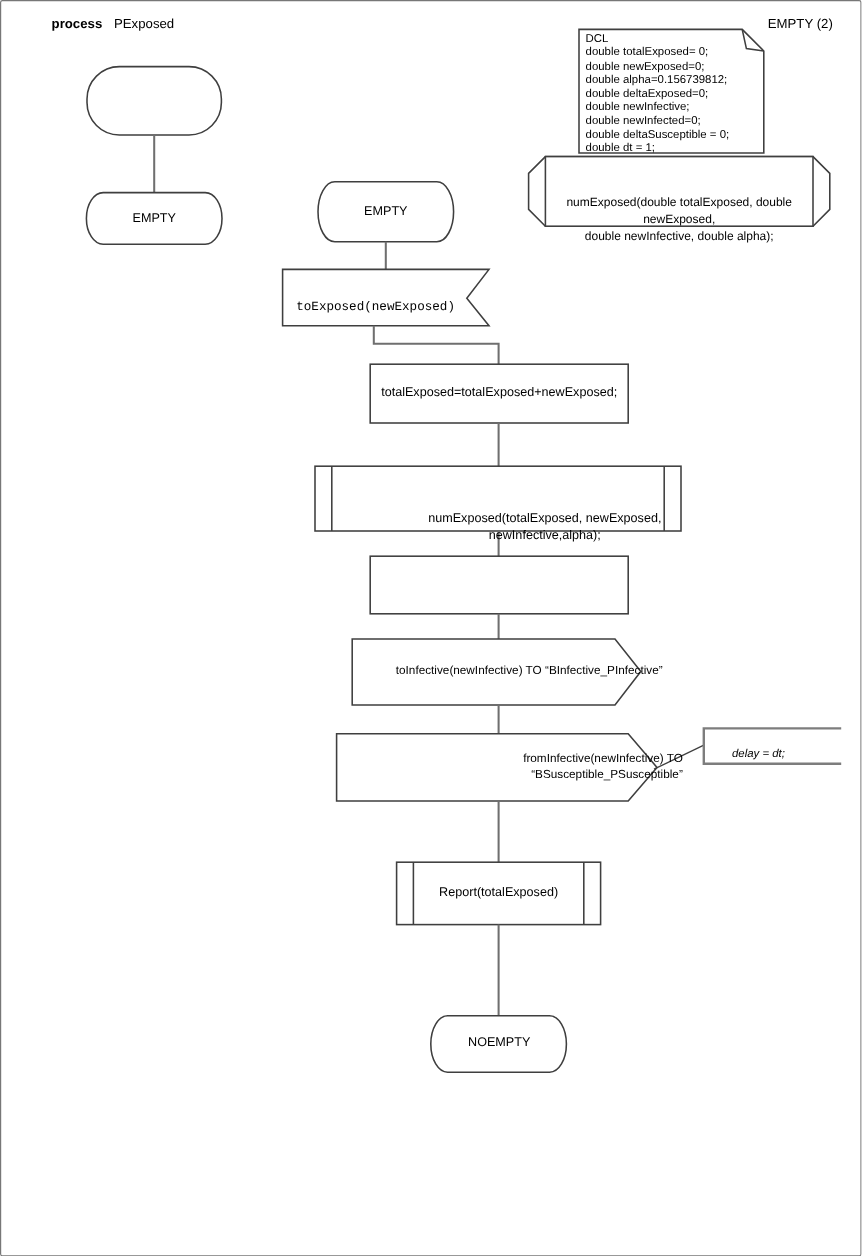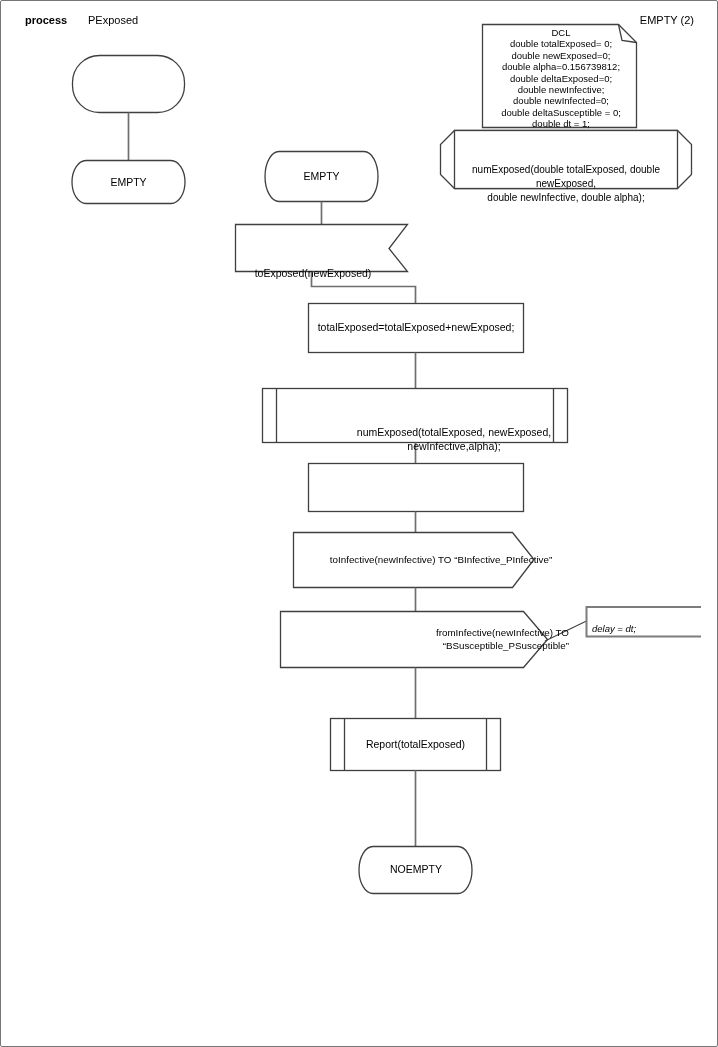--- a/index.html
+++ b/index.html
@@ -23,24 +23,24 @@
   }
   .multiline{white-space:pre-line;margin-top:24px;}
   .block-text{
     position:absolute;display:block;text-align:left;color:#000;
     white-space:pre-line;
   }
   .fs11{font-size:11px;}
   .fs105{font-size:10.5px;}
   .fs10{font-size:10px;}
   .fs98{font-size:9.8px;margin-left:36px;}
-  .fs95{font-size:9.5px;text-align:center;}
+  .fs95{font-size:9.5px;}
   .bold{font-weight:bold;}
   .right{justify-content:flex-end;text-align:right;}
-  .leftalign{justify-content:flex-start;text-align:left;}
+  .leftalign{justify-content:flex-start;text-align:left;margin-left:18px;}
 </style>
 </head>
 <body>
 
 <div class="page">
 
   <svg class="diagram-svg" width="716" height="1045" viewBox="0 0 716 1045">
     <g fill="#ffffff" stroke="#3f3f3f" stroke-width="1.3">
 
       <rect x="71.5" y="54.5" width="112" height="57" rx="27" ry="27"></rect>
@@ -92,40 +92,40 @@
       <line x1="343.5" y1="717.5" x2="343.5" y2="769.5"></line>
       <line x1="485.5" y1="717.5" x2="485.5" y2="769.5"></line>
 
       <line x1="414.5" y1="769.5" x2="414.5" y2="846" stroke="#6f6f6f" stroke-width="1.7"></line>
 
       <path d="M 372 845.5 H 457 A 14 23.5 0 0 1 457 892.5 H 372 A 14 23.5 0 0 1 372 845.5 Z"></path>
     </g>
   </svg>
 
   <div class="label fs11 bold leftalign" style="left:24px;top:12px;width:60px;height:14px;">process</div>
-  <div class="label fs11 leftalign" style="left:87px;top:12px;width:90px;height:14px;">PExposed</div>
+  <div class="label fs11 leftalign" style="left:76px;top:12px;width:90px;height:14px;">PExposed</div>
   <div class="label fs11 right" style="left:620px;top:12px;width:73px;height:14px;">EMPTY (2)</div>
 
   <div class="block-text fs95" style="left:487px;top:26px;width:146px;line-height:11.4px;">DCL
 double totalExposed= 0;
 double newExposed=0;
 double alpha=0.156739812;
 double deltaExposed=0;
 double newInfective;
 double newInfected=0;
 double deltaSusceptible = 0;
 double dt = 1;</div>
 
   <div class="label fs10 multiline" style="left:440px;top:130px;width:250px;height:57px;line-height:14px;">numExposed(double totalExposed, double newExposed,
 double newInfective, double alpha);</div>
 
   <div class="label fs105" style="left:71px;top:159px;width:113px;height:44px;">EMPTY</div>
   <div class="label fs105" style="left:264px;top:150px;width:113px;height:51px;">EMPTY</div>
 
-  <div class="label fs105" style="left:234px;top:240px;width:156px;height:64px;">toExposed(newExposed)</div>
+  <div class="label fs105" style="left:234px;top:223px;width:156px;height:64px;font-family:Liberation Mono, monospace;">toExposed(newExposed)</div>
 
   <div class="label fs105" style="left:307px;top:302px;width:216px;height:49px;">totalExposed=totalExposed+newExposed;</div>
 
   <div class="label fs105 multiline" style="left:275px;top:387px;width:278px;height:54px;line-height:14px;padding-left:39px;">numExposed(totalExposed, newExposed,
 newInfective,alpha);</div>
 
 
   <div class="label fs98" style="left:287px;top:531px;width:234px;height:55px;">toInfective(newInfective) TO “BInfective_PInfective”</div>
   <div class="label fs98" style="left:276px;top:610px;width:256px;height:56px;text-align:right;">fromInfective(newInfective) TO “BSusceptible_PSusceptible”</div>
 

